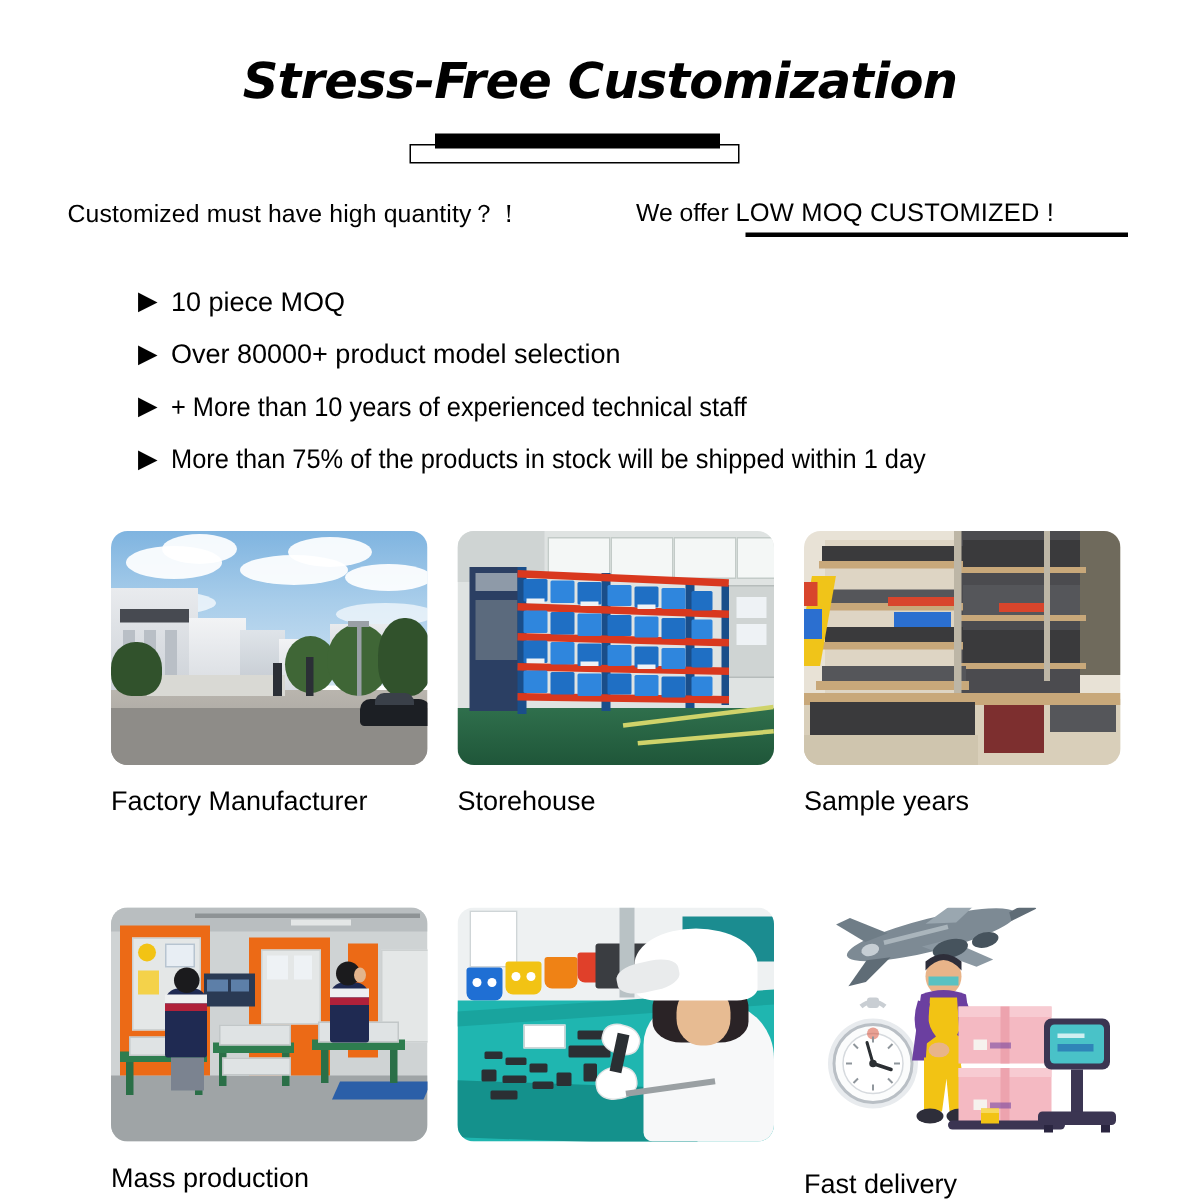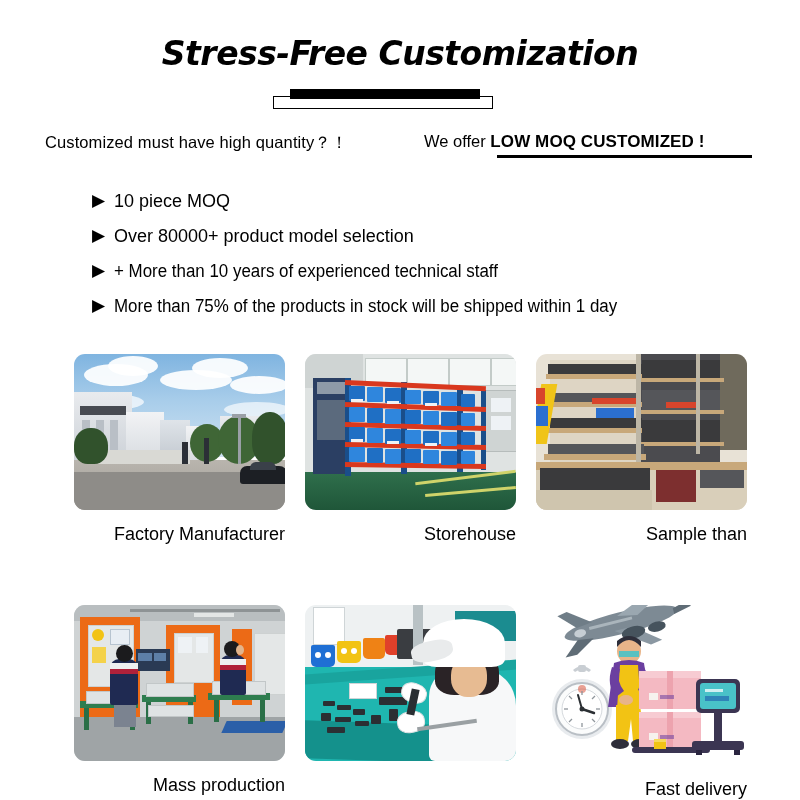--- a/index.html
+++ b/index.html
@@ -42,21 +42,21 @@
   }
   .sub-left{
     position:absolute;left:45px;top:0;
     font-size:16.5px;letter-spacing:0.1px;white-space:nowrap;
   }
   .sub-right{
     position:absolute;left:424px;top:0;
     font-size:16.5px;white-space:nowrap;
   }
   .sub-right .strong{
-    font-weight:bold;font-size:17px;letter-spacing:0.1px;
+    font-weight:normal;font-size:17px;letter-spacing:0.1px;
   }
   .underline-rule{
     position:absolute;left:497px;top:23px;width:255px;height:3px;background:#000000;
   }
 
   
   .bullets{
     position:absolute;left:92px;top:174px;width:700px;
   }
   .bullet-row{
@@ -89,21 +89,21 @@
   }
   .cell:last-child{margin-right:0;}
   .thumb{
     width:211px;height:156px;
     border-radius:11px;
     overflow:hidden;
     position:relative;
     background:#ffffff;
   }
   .caption{
-    text-align:right;
+    text-align:left;
     font-size:18px;
     margin-top:14px;
     white-space:nowrap;
     font-family:"Liberation Sans","DejaVu Sans",sans-serif;
   }
   .row2{margin-top:60px;}
   .thumb.plain{border-radius:0;height:160px;}
 
   
   .scene{position:absolute;inset:0;}
@@ -362,21 +362,21 @@
             <div class="sh r-flagB" style="left:0px;top:52px;width:12px;height:20px;"></div>
             <div class="sh r-flagR" style="left:0px;top:34px;width:9px;height:16px;"></div>
             <div class="sh" style="left:0;top:112px;width:211px;height:44px;background:#d9cfba;"></div>
             <div class="sh r-shelfwood" style="left:0px;top:108px;width:211px;height:8px;"></div>
             <div class="sh r-parts" style="left:4px;top:114px;width:110px;height:22px;"></div>
             <div class="sh r-panelred" style="left:120px;top:116px;width:40px;height:32px;"></div>
             <div class="sh r-parts2" style="left:164px;top:116px;width:44px;height:18px;"></div>
             <div class="sh" style="left:0px;top:136px;width:116px;height:20px;background:#cfc5ae;"></div>
           </div>
         </div>
-        <div class="caption">Sample than</div>
+        <div class="caption">Sample years</div>
       </div>
     </div>
 
     <div class="grid-row row2">
 
       <div class="cell">
         <div class="thumb">
           <div class="scene">
             <div class="sh m-wall"></div>
             <div class="sh m-ceil" style="left:0;top:0;width:100%;height:16px;"></div>

